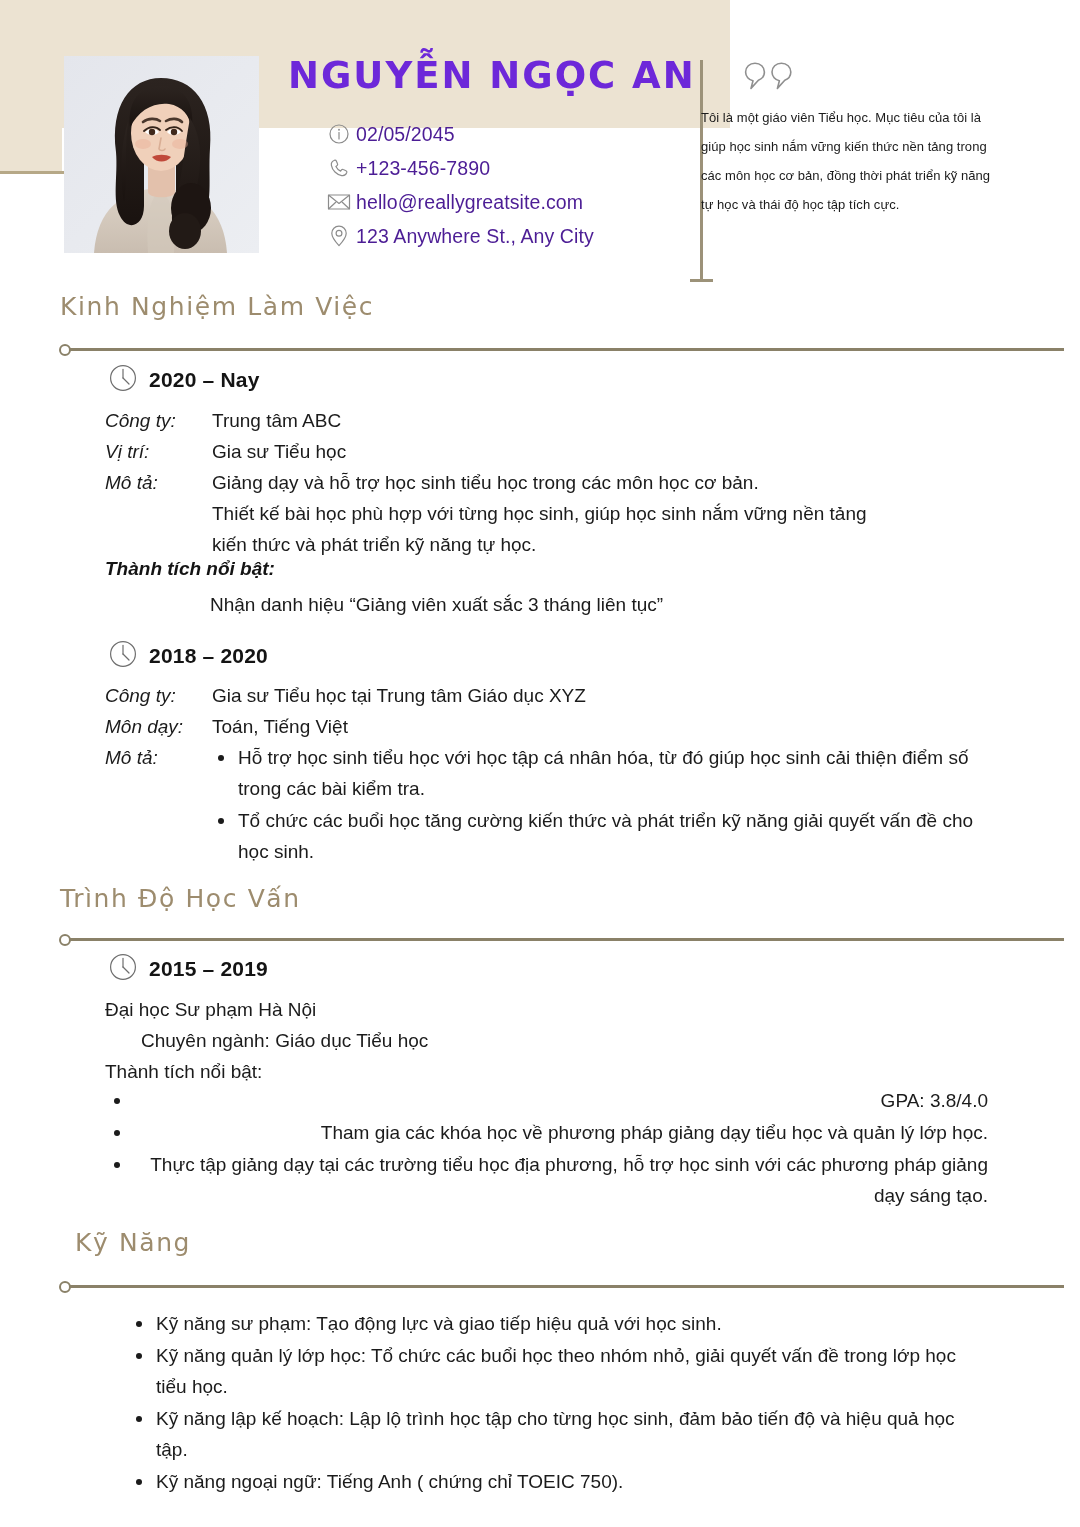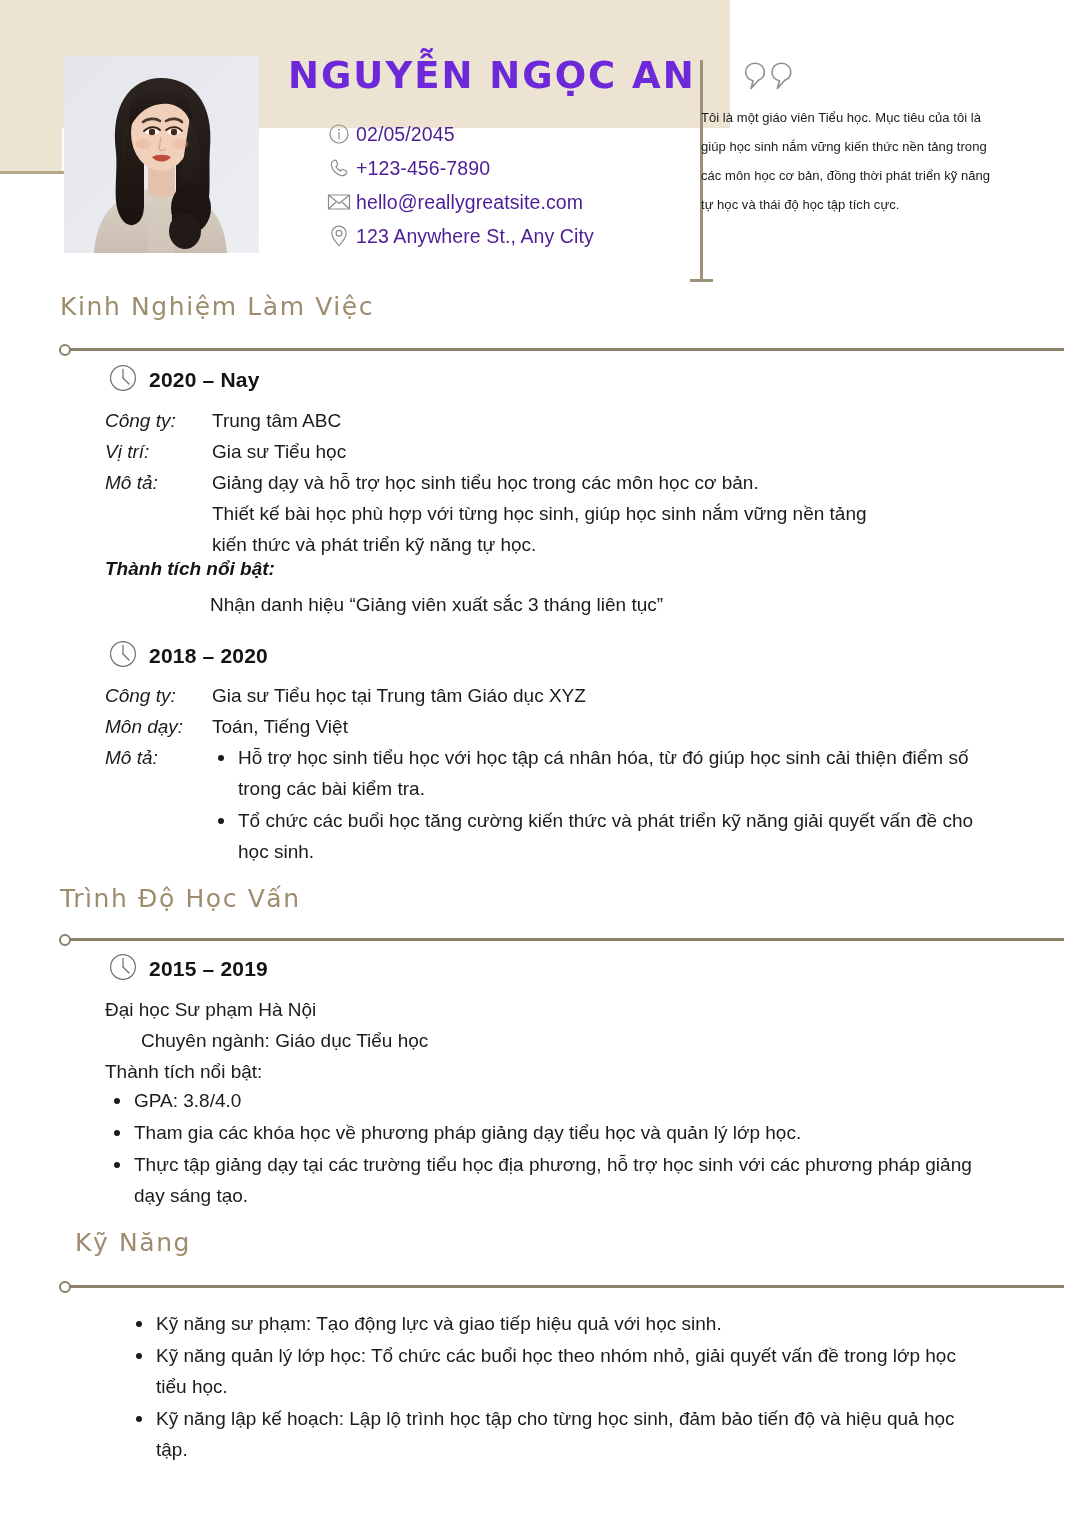--- a/index.html
+++ b/index.html
@@ -407,28 +407,29 @@
         <path d="M15 15 L21 21"></path>
       </svg>
     </span>
     <span class="entry-date">2015 – 2019</span>
   </div>
 
   <div class="plain" style="left:105px; top:994px;">Đại học Sư phạm Hà Nội</div>
   <div class="plain" style="left:105px; top:1025px;margin-left:36px;">Chuyên ngành: Giáo dục Tiểu học</div>
   <div class="plain" style="left:105px; top:1056px;">Thành tích nổi bật:</div>
 
-  <ul class="bullets" style="left:108px; top:1085px; width:880px;">
+  <ul class="bullets" style="left:108px; top:1085px; width:880px;text-align:right;">
     <li>GPA: 3.8/4.0</li>
     <li>Tham gia các khóa học về phương pháp giảng dạy tiểu học và quản lý lớp học.</li>
     <li>Thực tập giảng dạy tại các trường tiểu học địa phương, hỗ trợ học sinh với các phương pháp giảng dạy sáng tạo.</li>
   </ul>
 
   <div class="section-head" style="left:75px; top:1228px;">Kỹ Năng</div>
   <div class="section-rule" style="left:64px; top:1285px; width:1000px;"></div>
 
   <ul class="bullets" style="left:130px; top:1308px; width:860px;">
     <li>Kỹ năng sư phạm: Tạo động lực và giao tiếp hiệu quả với học sinh.</li>
     <li>Kỹ năng quản lý lớp học: Tổ chức các buổi học theo nhóm nhỏ, giải quyết vấn đề trong lớp học tiểu học.</li>
     <li>Kỹ năng lập kế hoạch: Lập lộ trình học tập cho từng học sinh, đảm bảo tiến độ và hiệu quả học tập.</li>
+    <li>Kỹ năng ngoại ngữ: Tiếng Anh ( chứng chỉ TOEIC 750).</li>
   </ul>
 
 </div>
 
 </body></html>

